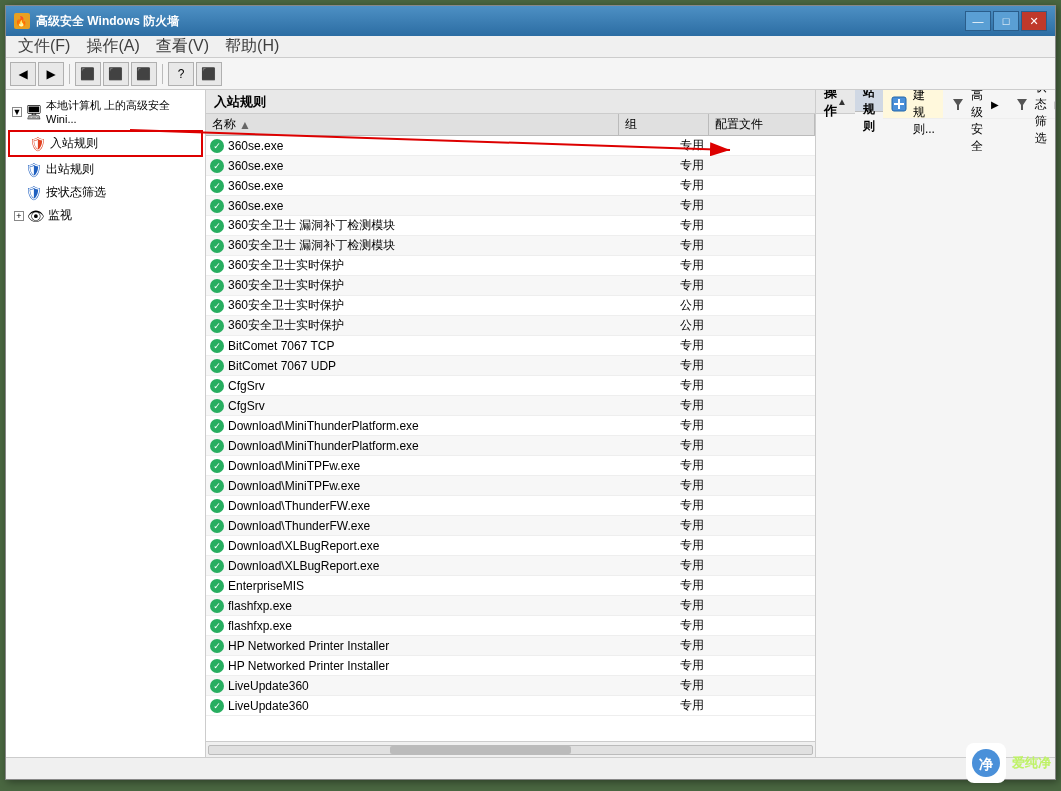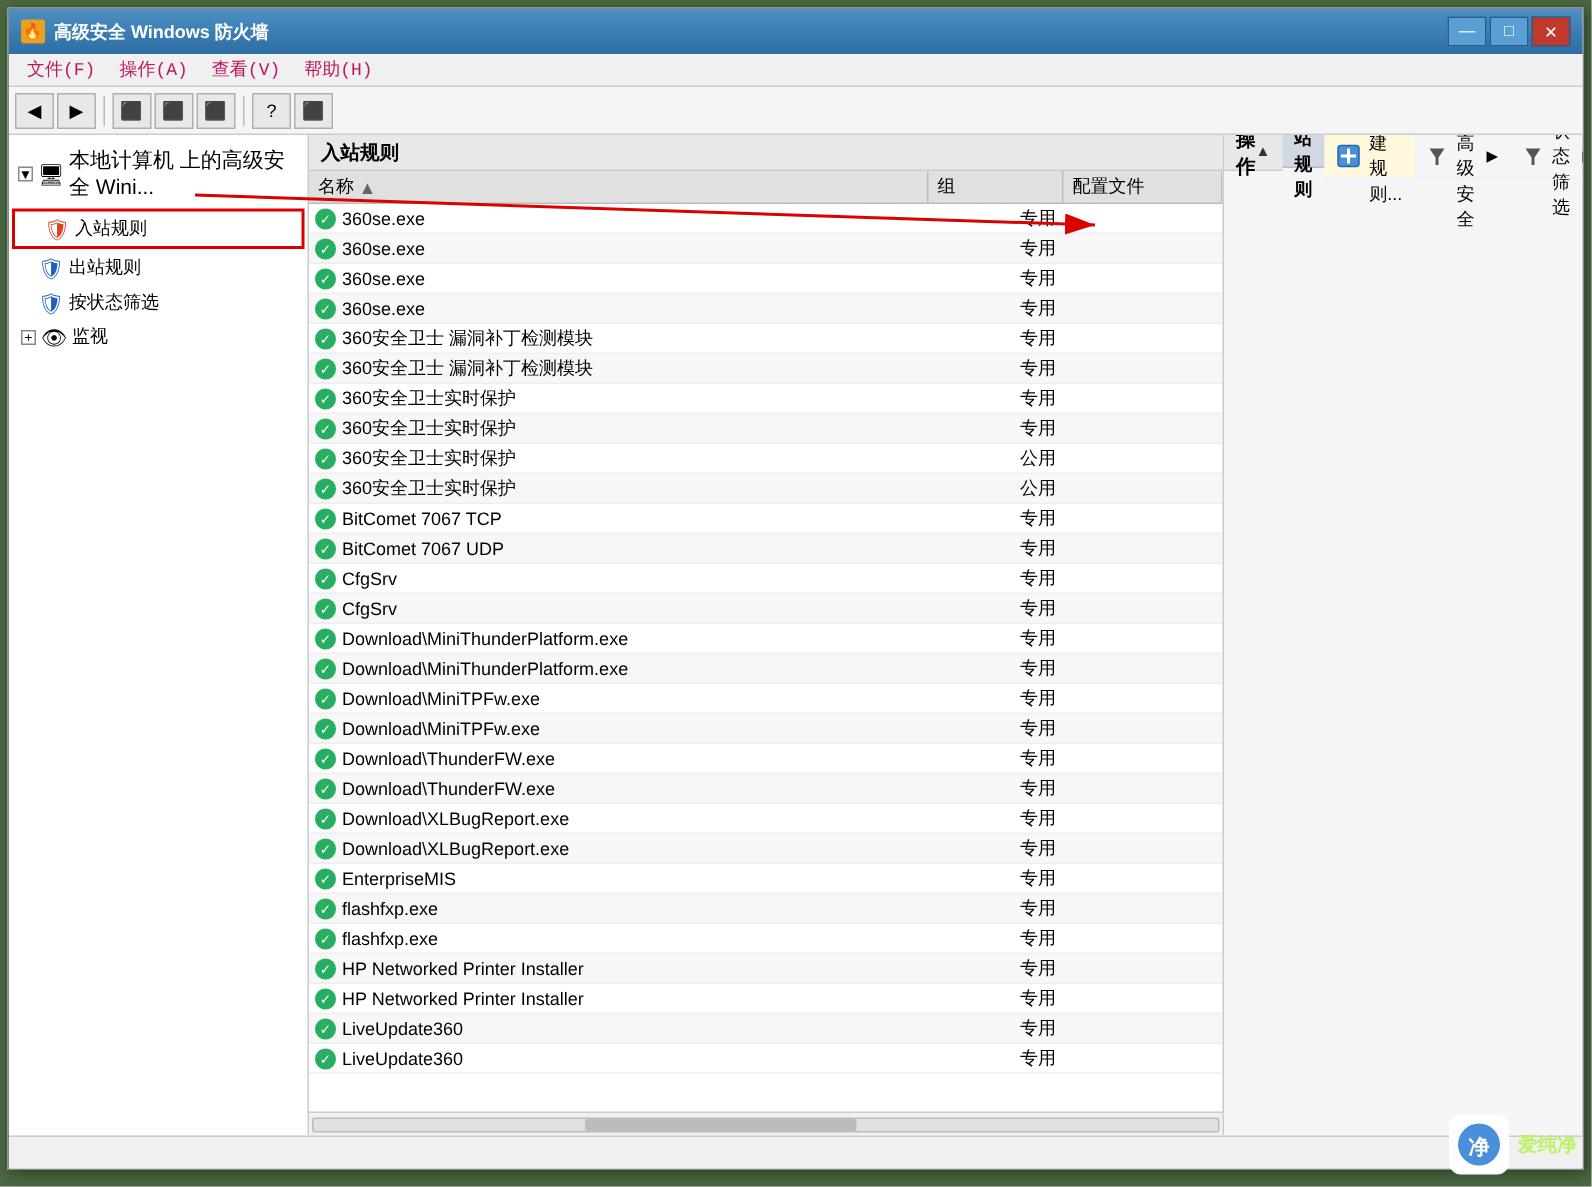--- a/index.html
+++ b/index.html
@@ -77,23 +77,22 @@
       height: 22px;
       background: #f0f0f0;
       display: flex;
       align-items: center;
       padding: 0 4px;
       border-bottom: 1px solid #ccc;
     }
     .menu-item {
       padding: 2px 8px;
       cursor: pointer;
-      color: #be185d;
-      font-size: 12px;
-      font-family: Liberation Mono, monospace;
+      color: #404040;
+      font-size: 16px;
     }
 
     
     .toolbar {
       height: 32px;
       background: #f5f5f5;
       border-bottom: 1px solid #ccc;
       display: flex;
       align-items: center;
       padding: 0 4px;
@@ -403,21 +402,21 @@
     <button class="toolbar-btn">?</button>
     <button class="toolbar-btn">⬛</button>
   </div>
 
   <div class="main-area">
 
     <div class="tree-panel">
       <div class="tree-root">
         <div class="tree-expand">▼</div>
         <div class="tree-icon">🖥</div>
-        <span style="font-size:14px;">本地计算机 上的高级安全 Wini...</span>
+        <span style="font-size:11px;">本地计算机 上的高级安全 Wini...</span>
       </div>
 
       <div class="tree-item" style="border: 2px solid #dd0000; background:#fff; margin: 1px 2px;">
         <div class="tree-icon" style="color:#e04020;">🛡</div>
         <span>入站规则</span>
       </div>
       <div class="tree-item">
         <div class="tree-icon" style="color:#2060c0;">🛡</div>
         <span>出站规则</span>
       </div>

